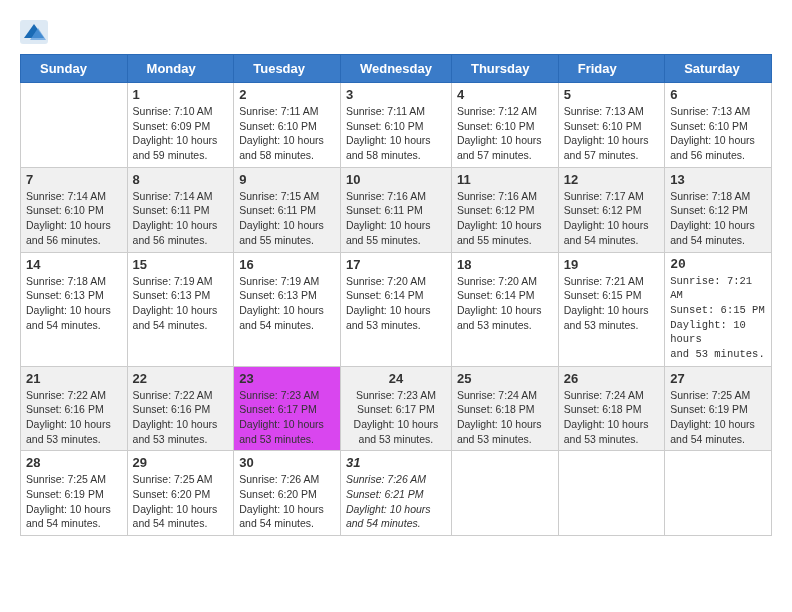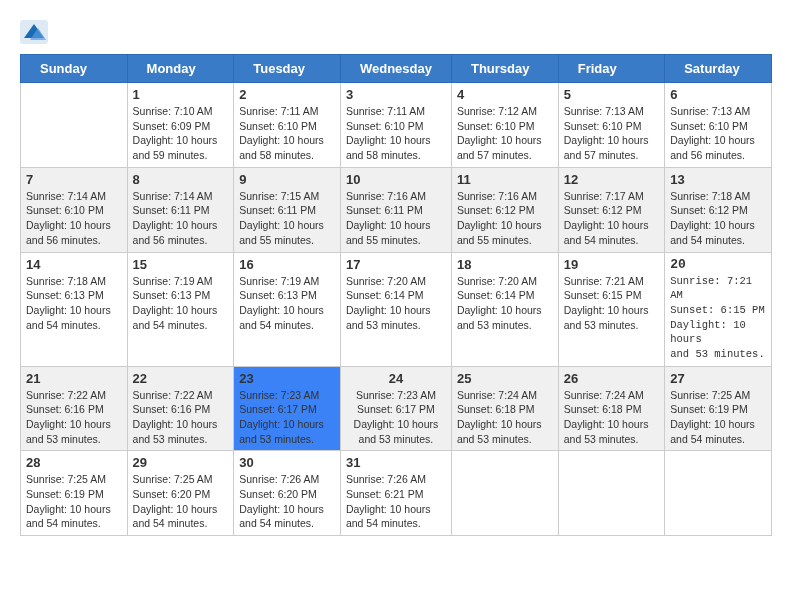--- a/index.html
+++ b/index.html
@@ -214,21 +214,21 @@
       </tr>
       <tr>
         <td style="background: rgb(240, 240, 240);">
           <span class="day-number">21</span>
           <div class="day-info">Sunrise: 7:22 AM<br>Sunset: 6:16 PM<br>Daylight: 10 hours<br>and 53 minutes.</div>
         </td>
         <td style="background: rgb(240, 240, 240); margin-left: 44px;">
           <span class="day-number">22</span>
           <div class="day-info">Sunrise: 7:22 AM<br>Sunset: 6:16 PM<br>Daylight: 10 hours<br>and 53 minutes.</div>
         </td>
-        <td style="background: #3b82f6;">
+        <td style="background: #d946ef;">
           <span class="day-number">23</span>
           <div class="day-info">Sunrise: 7:23 AM<br>Sunset: 6:17 PM<br>Daylight: 10 hours<br>and 53 minutes.</div>
         </td>
         <td style="background: rgb(240, 240, 240); text-align: center;">
           <span class="day-number">24</span>
           <div class="day-info">Sunrise: 7:23 AM<br>Sunset: 6:17 PM<br>Daylight: 10 hours<br>and 53 minutes.</div>
         </td>
         <td style="background: rgb(240, 240, 240);">
           <span class="day-number">25</span>
           <div class="day-info">Sunrise: 7:24 AM<br>Sunset: 6:18 PM<br>Daylight: 10 hours<br>and 53 minutes.</div>
@@ -248,21 +248,21 @@
           <div class="day-info">Sunrise: 7:25 AM<br>Sunset: 6:19 PM<br>Daylight: 10 hours<br>and 54 minutes.</div>
         </td>
         <td style="background: rgb(255, 255, 255);">
           <span class="day-number">29</span>
           <div class="day-info">Sunrise: 7:25 AM<br>Sunset: 6:20 PM<br>Daylight: 10 hours<br>and 54 minutes.</div>
         </td>
         <td style="background: rgb(255, 255, 255);">
           <span class="day-number">30</span>
           <div class="day-info">Sunrise: 7:26 AM<br>Sunset: 6:20 PM<br>Daylight: 10 hours<br>and 54 minutes.</div>
         </td>
-        <td style="background: rgb(255, 255, 255);">
+        <td style="background: rgb(255, 255, 255); font-style: italic;">
           <span class="day-number">31</span>
           <div class="day-info">Sunrise: 7:26 AM<br>Sunset: 6:21 PM<br>Daylight: 10 hours<br>and 54 minutes.</div>
         </td>
         <td class="empty-cell"></td>
         <td class="empty-cell"></td>
         <td class="empty-cell"></td>
       </tr>
     </tbody>
 </table>
 

